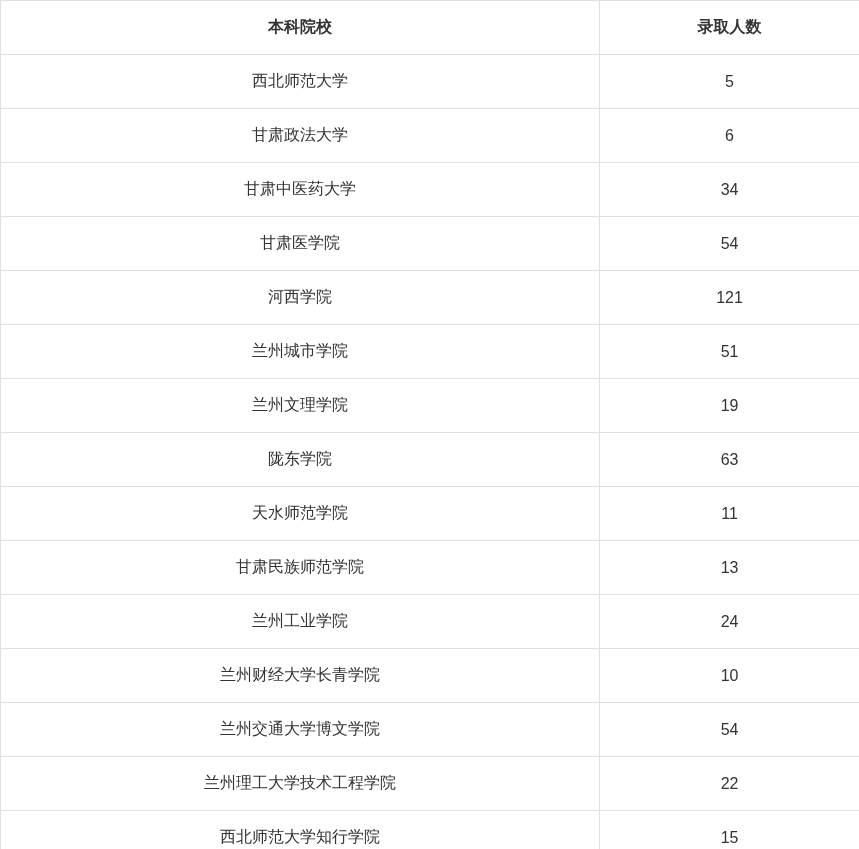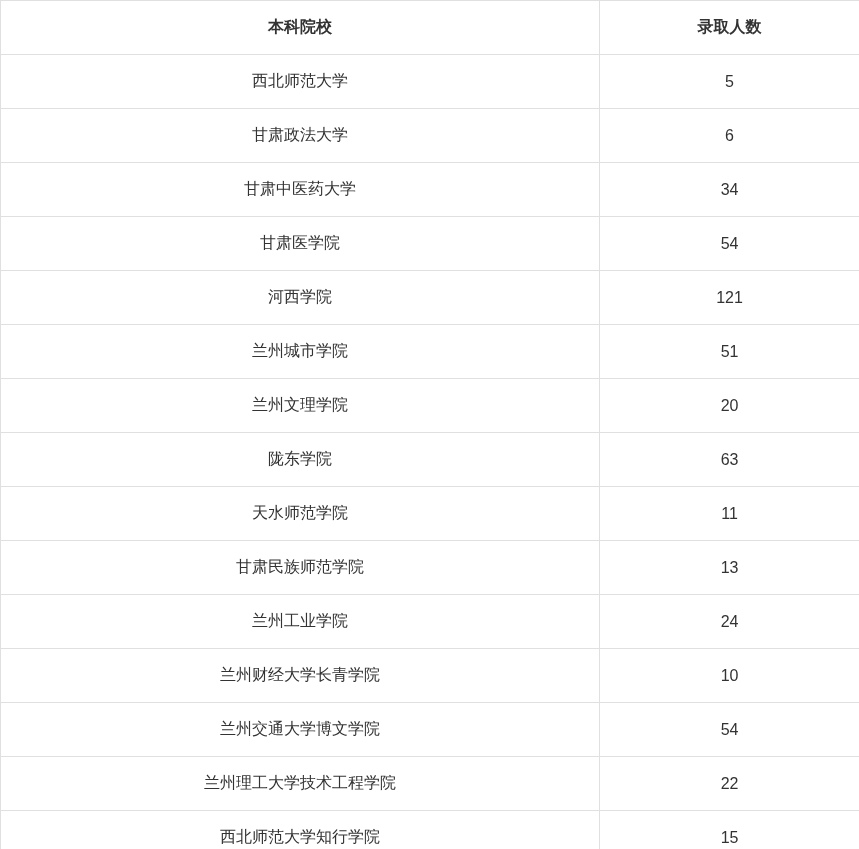--- a/index.html
+++ b/index.html
@@ -97,21 +97,21 @@
     <td class="cell-count">121</td>
   </tr>
 
   <tr class="data-row">
     <td class="cell-school">兰州城市学院</td>
     <td class="cell-count">51</td>
   </tr>
 
   <tr class="data-row">
     <td class="cell-school">兰州文理学院</td>
-    <td class="cell-count">20</td>
+    <td class="cell-count">19</td>
   </tr>
 
   <tr class="data-row">
     <td class="cell-school">陇东学院</td>
     <td class="cell-count">63</td>
   </tr>
 
   <tr class="data-row">
     <td class="cell-school">天水师范学院</td>
     <td class="cell-count">11</td>

